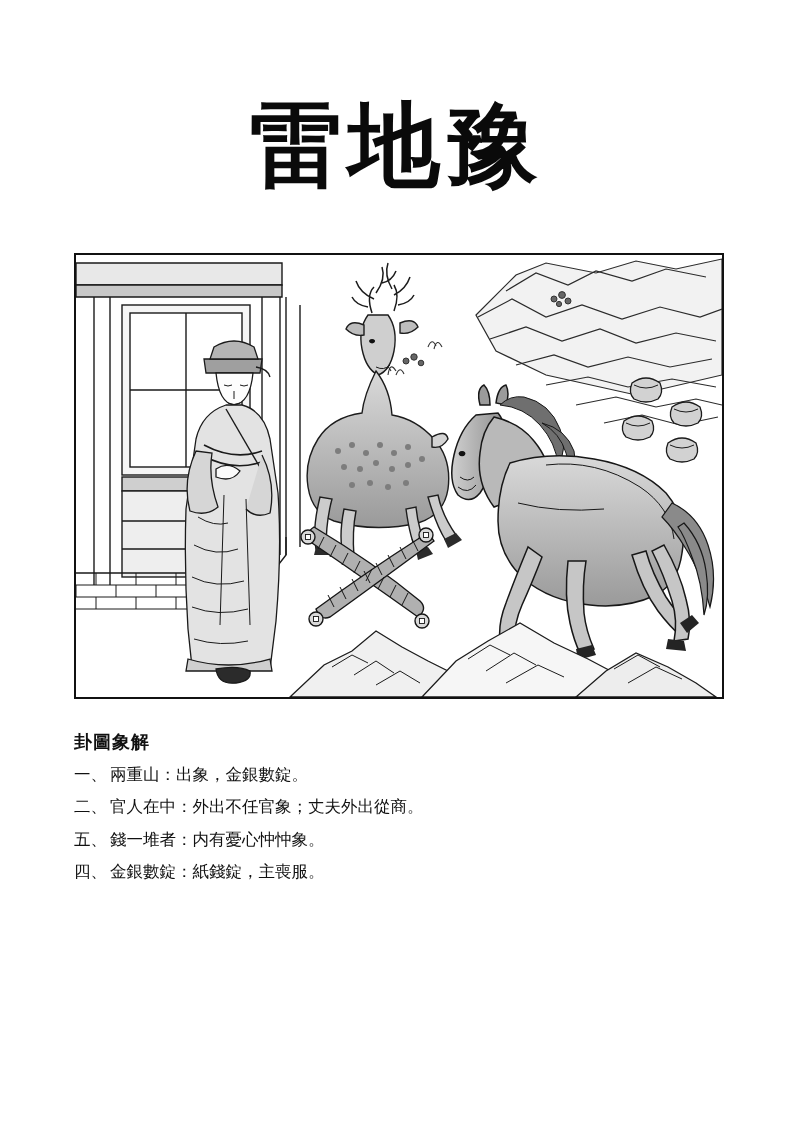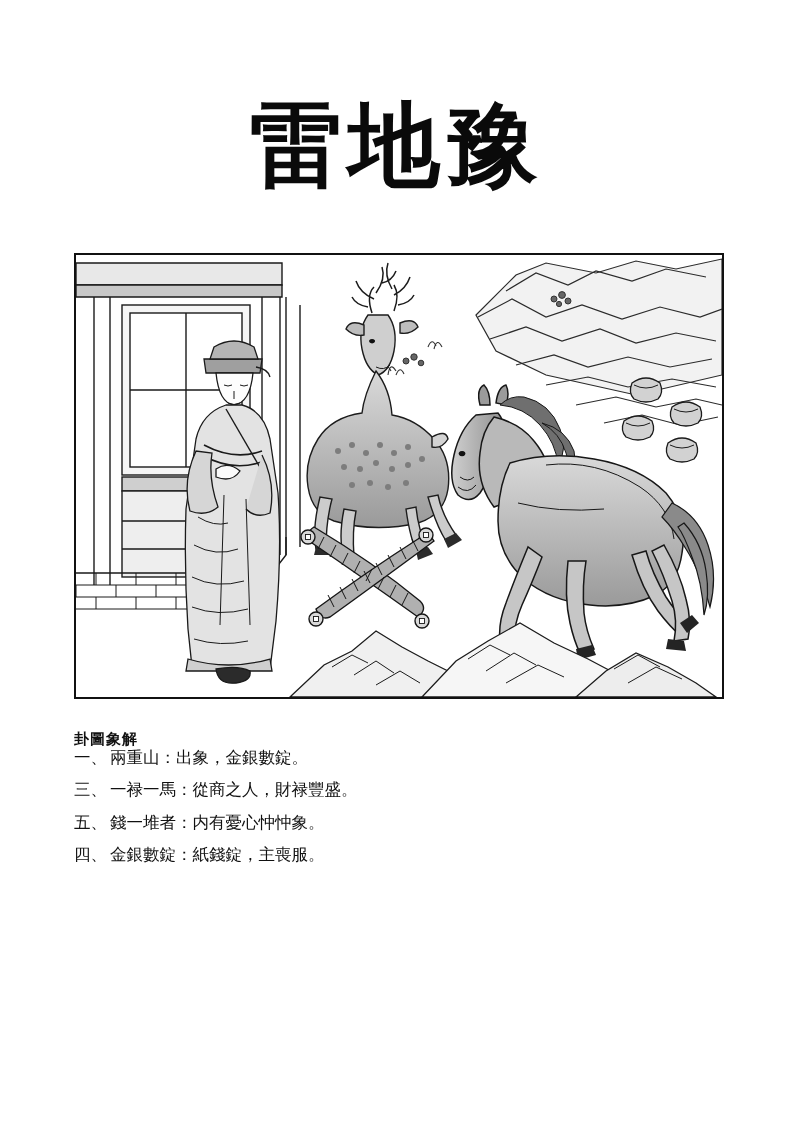--- a/index.html
+++ b/index.html
@@ -51,23 +51,24 @@
   .illus svg { display: block; width: 100%; height: 100%; }
 
   
   .caption {
     position: absolute;
     left: 74px;
     top: 730px;
     width: 646px;
   }
   .caption-heading {
-    font-size: 15px;
+    font-size: 18px;
     font-weight: bold;
     letter-spacing: 1px;
+    margin-bottom: 12px;
     color: #111;
   }
   .caption-line {
     font-size: 16.5px;
     line-height: 1.05;
     margin-bottom: 15px;
     color: #111;
     white-space: nowrap;
   }
   .caption-line .num {
@@ -337,21 +338,21 @@
     </svg>
   </div>
 
   <div class="caption">
     <div class="caption-heading">卦圖象解</div>
 
     <div class="caption-line">
       <span class="num">一、</span><span>兩重山：出象，金銀數錠。</span>
     </div>
     <div class="caption-line">
-      <span class="num">三、</span><span>一禄一馬：從商之人，財禄豐盛。</span>
+      <span class="num">二、</span><span>官人在中：外出不任官象；丈夫外出從商。</span>
     </div>
     <div class="caption-line">
       <span class="num">五、</span><span>錢一堆者：内有憂心忡忡象。</span>
     </div>
     <div class="caption-line">
       <span class="num">四、</span><span>金銀數錠：紙錢錠，主喪服。</span>
     </div>
   </div>
 
 </div>

